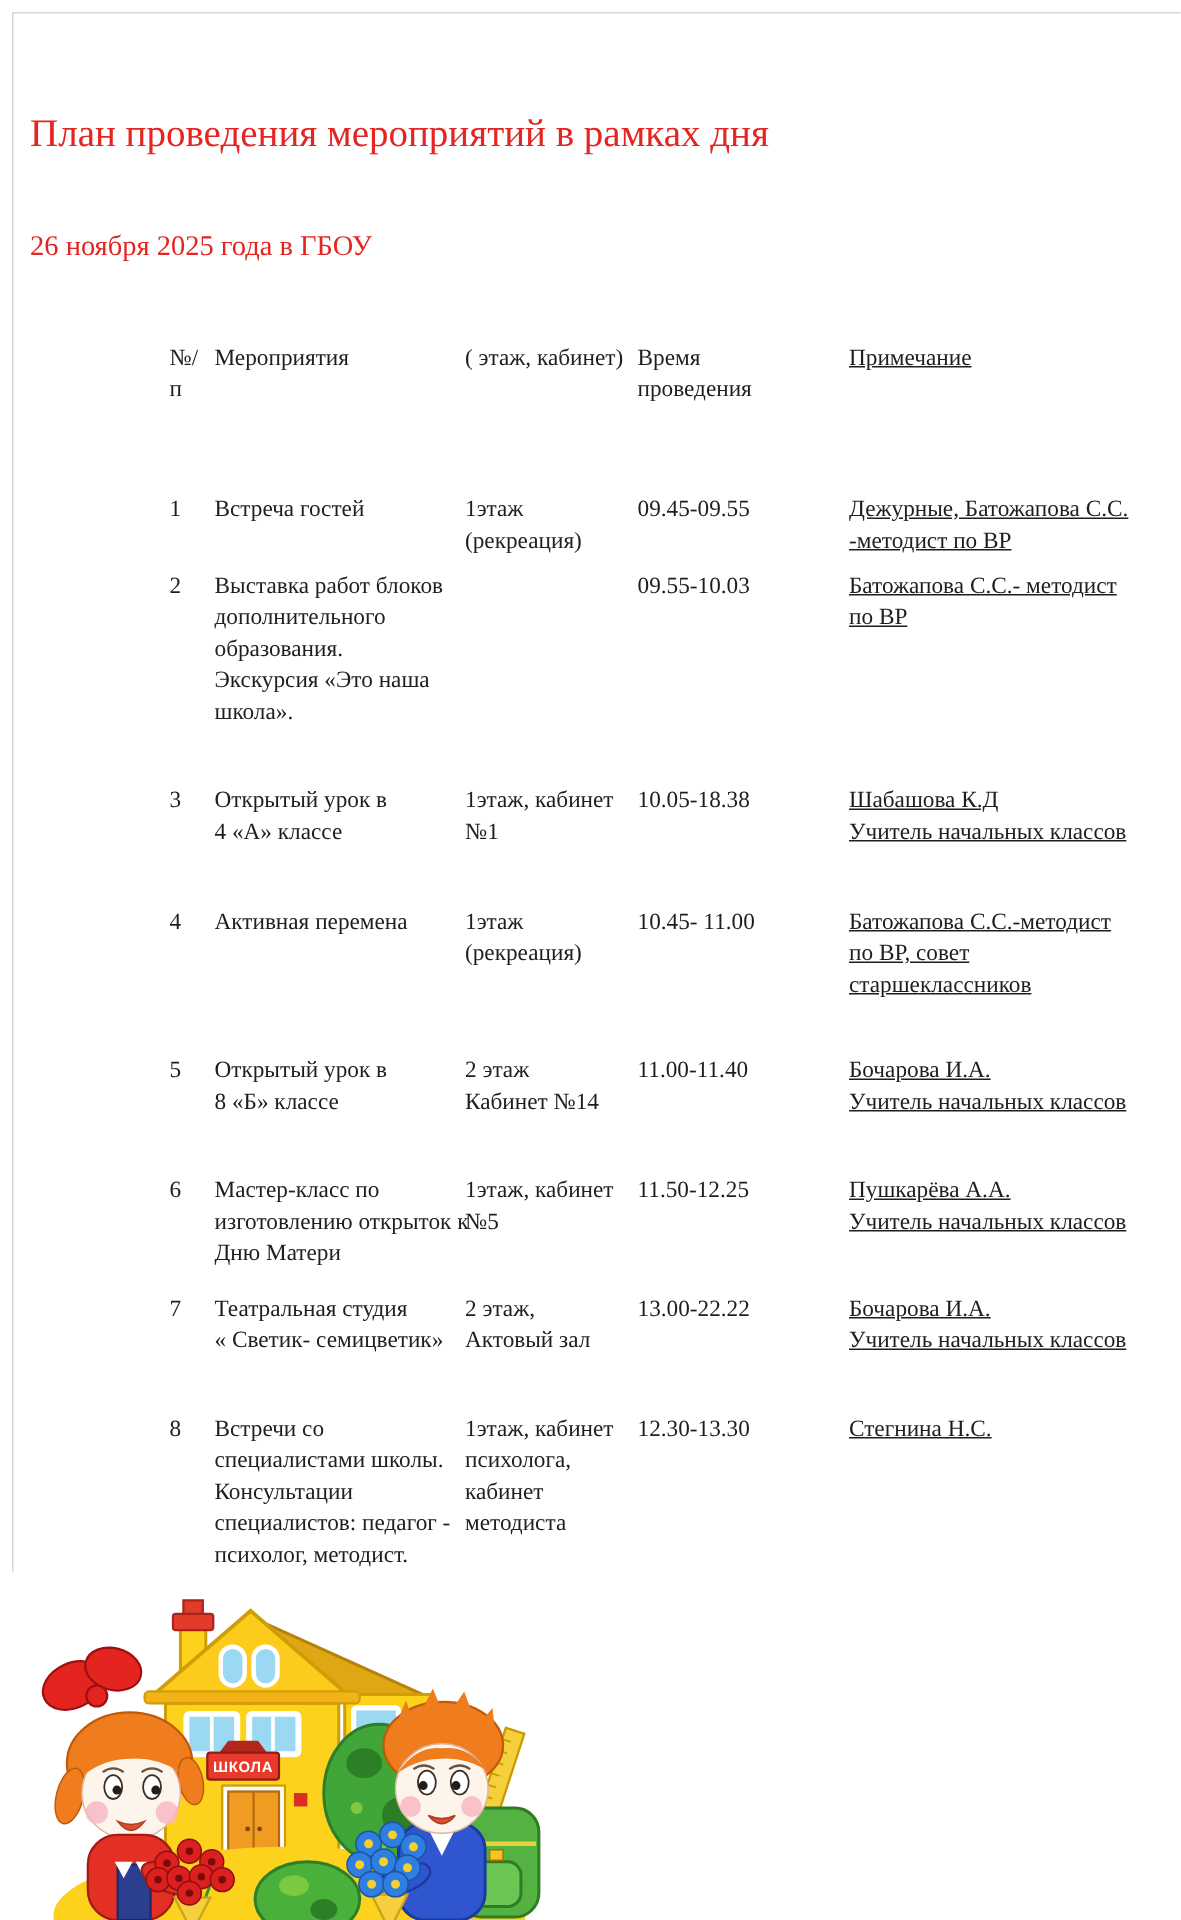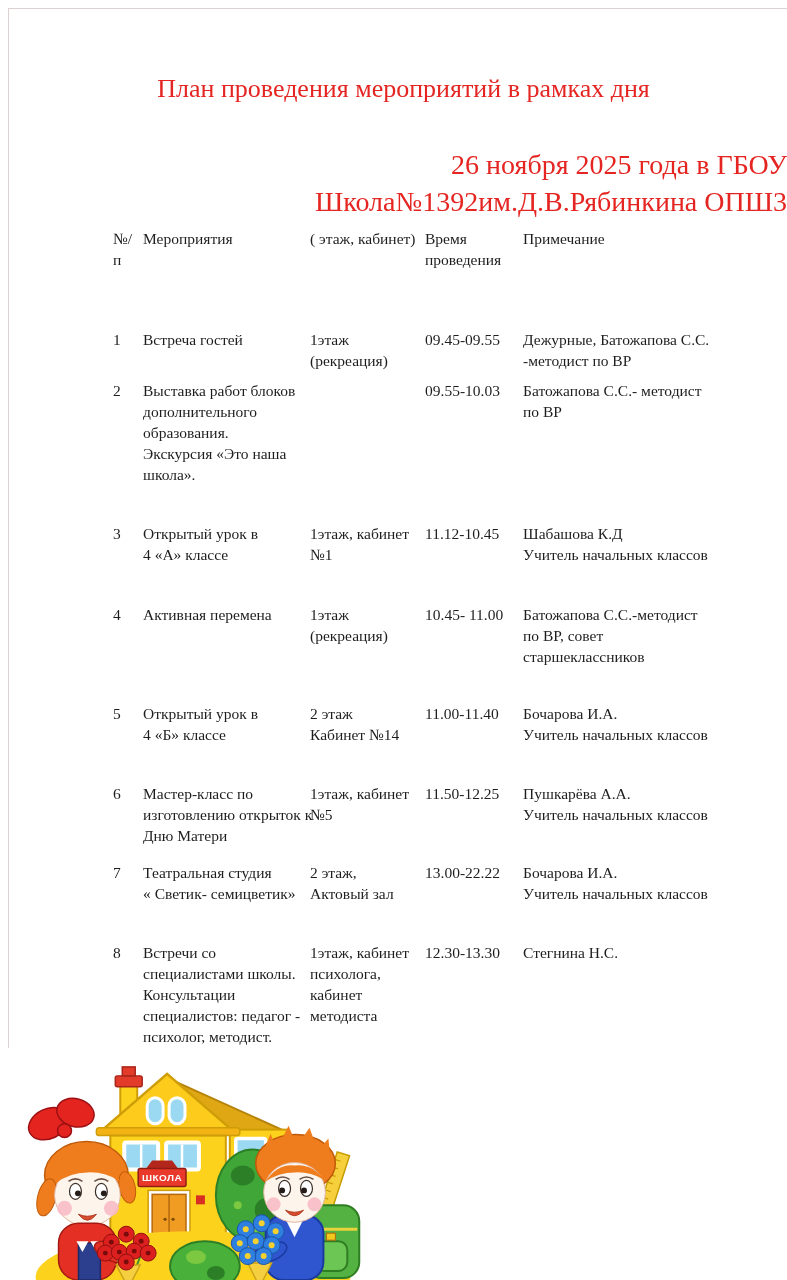--- a/index.html
+++ b/index.html
@@ -6,54 +6,53 @@
   body{
     width:787px;height:1280px;position:relative;overflow:hidden;
     background:#ffffff;color:#1e1e1e;
     font-family:"Liberation Serif", serif;
   }
   .page-edge{position:absolute;background:#ddd2d2;}
   .edge-top{left:8px;top:8px;width:779px;height:1px;}
   .edge-left{left:8px;top:8px;width:1px;height:1040px;}
 
   .doc-title{
-    position:absolute;left:20px;right:0;top:70px;text-align:center;
+    position:absolute;left:20px;right:0;top:70px;text-align:left;
     font-size:26px;line-height:37px;font-weight:normal;color:#e52522;margin:0;
   }
   .doc-subtitle{
-    position:absolute;left:20px;right:0;top:146px;text-align:right;
-    font-size:28px;line-height:37px;font-weight:normal;color:#e52522;margin:0;
+    position:absolute;left:20px;right:0;top:146px;text-align:left;
+    font-size:19px;line-height:37px;font-weight:normal;color:#e52522;margin:0;
   }
 
   #events-table{position:absolute;left:0;top:0;width:787px;}
   .trow{position:absolute;left:0;width:787px;}
   .cell{position:absolute;top:0;font-size:15.5px;line-height:21px;}
   .cell p{margin:0;}
   .cell p + p{}
   .c-num  {left:113px;width:30px;}
   .c-event{left:143px;width:170px;}
   .c-place{left:310px;width:114px;}
   .c-time {left:425px;width:110px;}
-  .c-note {left:523px;width:188px;}
+  .c-note {left:566px;width:188px;text-decoration:underline;}
 
   .illustration{position:absolute;left:8px;top:1046px;width:357px;height:234px;}
 </style>
 </head>
 <body>
 
 <div class="page-edge edge-top"></div>
 <div class="page-edge edge-left"></div>
 
 <h1 class="doc-title" style="color: rgb(229, 37, 34);">
   <span>План проведения мероприятий в рамках дня</span><br>
 </h1>
 
 <h2 class="doc-subtitle" style="color: rgb(229, 37, 34);">
   <span>26 ноября 2025 года в ГБОУ</span><br>
-  <span>Школа№1392им.Д.В.Рябинкина ОПШ3</span>
 </h2>
 
 <div id="events-table">
     <div class="trow" style="top: 228px;">
       <div class="cell c-num">
         <p>№/ п</p>
       </div>
       <div class="cell c-event">
         <p>Мероприятия</p>
       </div>
@@ -105,21 +104,21 @@
         <p>3</p>
       </div>
       <div class="cell c-event">
         <p>Открытый урок в</p>
         <p>4 «А» классе</p>
       </div>
       <div class="cell c-place">
         <p>1этаж, кабинет №1</p>
       </div>
       <div class="cell c-time">
-        <p>11.12-10.45</p>
+        <p>10.05-18.38</p>
       </div>
       <div class="cell c-note">
         <p>Шабашова К.Д</p>
         <p>Учитель начальных классов</p>
       </div>
     </div>
     <div class="trow" style="top: 604px;">
       <div class="cell c-num">
         <p>4</p>
       </div>
@@ -135,21 +134,21 @@
       <div class="cell c-note">
         <p>Батожапова С.С.-методист по ВР, совет старшеклассников</p>
       </div>
     </div>
     <div class="trow" style="top: 703px;">
       <div class="cell c-num">
         <p>5</p>
       </div>
       <div class="cell c-event">
         <p>Открытый урок в</p>
-        <p>4 «Б» классе</p>
+        <p>8 «Б» классе</p>
       </div>
       <div class="cell c-place">
         <p>2 этаж</p>
         <p>Кабинет №14</p>
       </div>
       <div class="cell c-time">
         <p>11.00-11.40</p>
       </div>
       <div class="cell c-note">
         <p>Бочарова И.А.</p>

